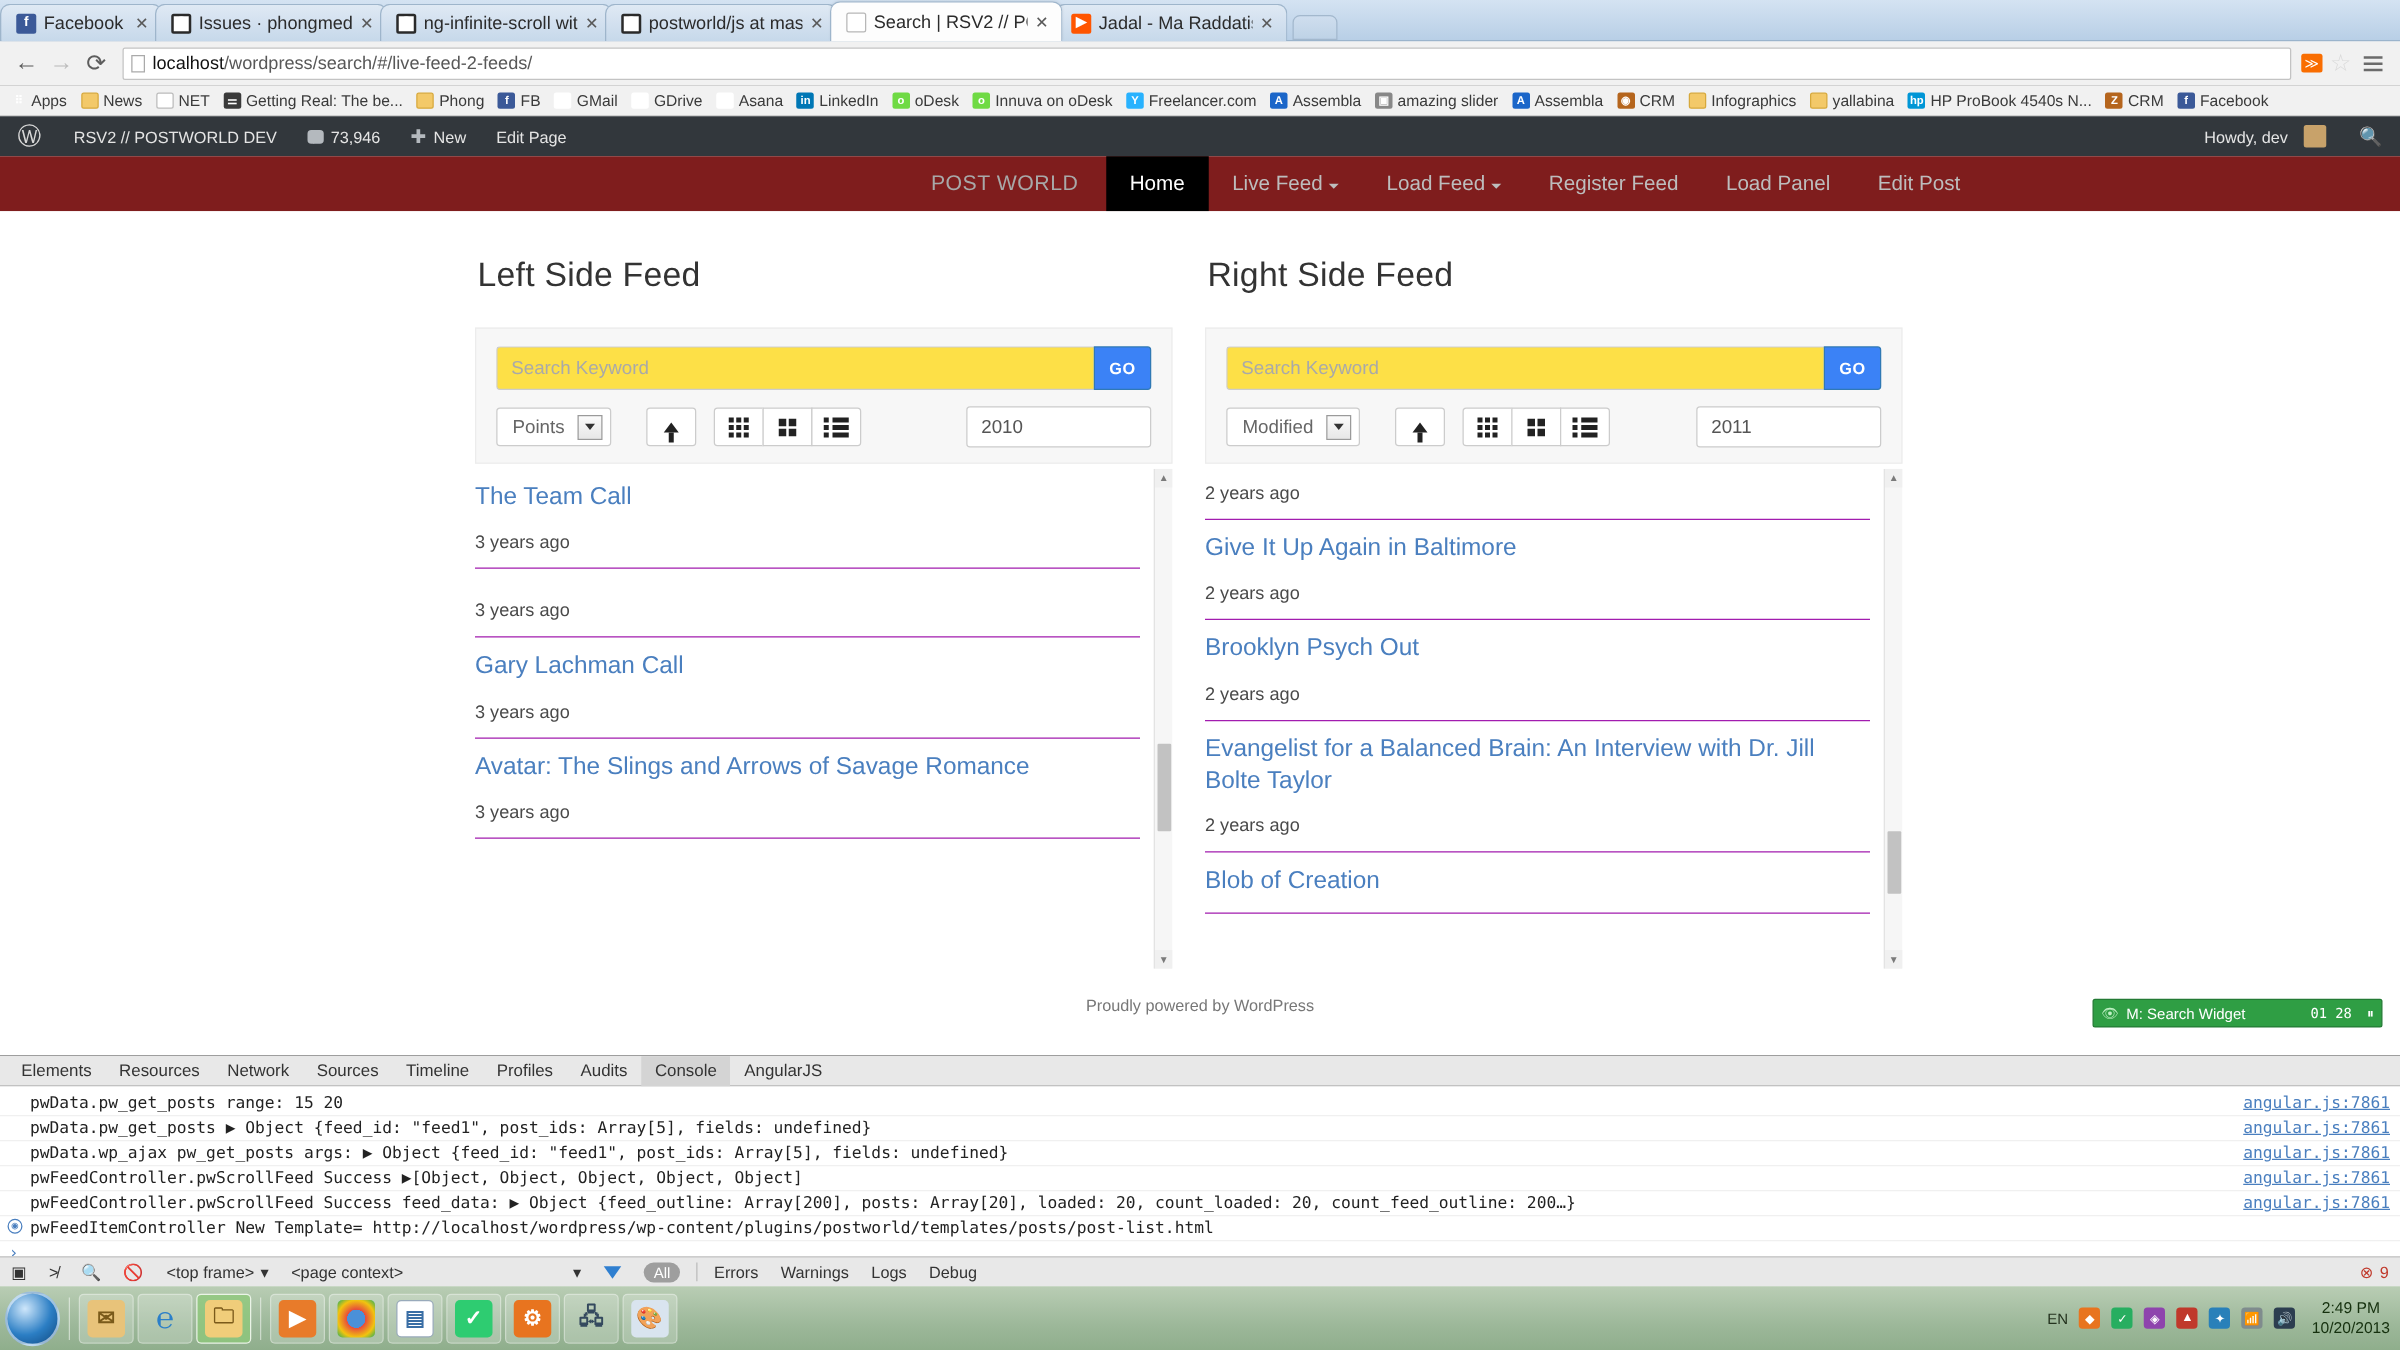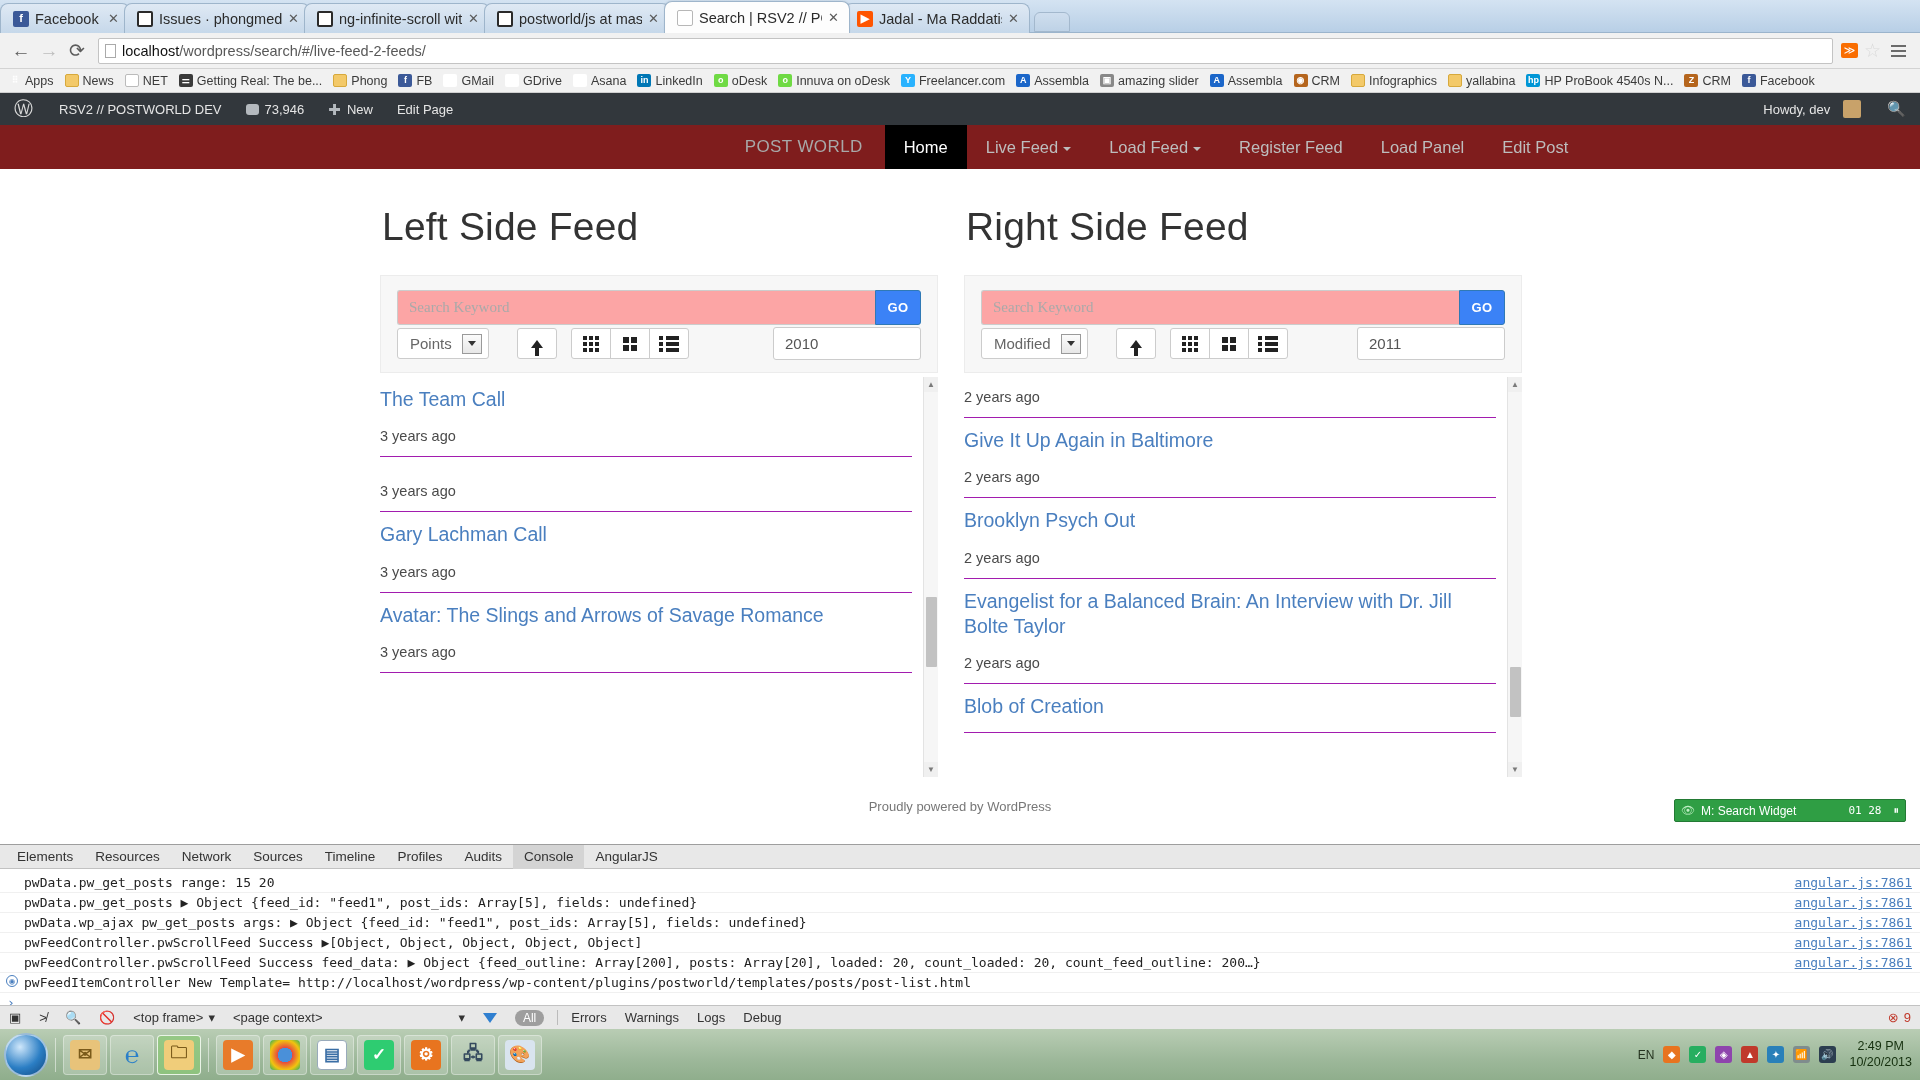--- a/index.html
+++ b/index.html
@@ -124,35 +124,35 @@
   .brand { display:flex; align-items:center; padding:0 22px 0 0; color:#a8a8a8; letter-spacing:.4px; font-size:17px;}
   .navlink { display:flex; align-items:center; padding:0 19px; color:#bdbdbd; gap:5px; }
   .navlink.active { background:#000; color:#fff; }
   .caret { width:0;height:0;border-left:4px solid transparent;border-right:4px solid transparent;
     border-top:4px solid currentColor; display:inline-block; margin-top:3px; }
 
   
   .page { background:#fff; height:728px; position:relative; }
   .feeds { display:flex; padding:36px 0 0 380px; gap:26px; }
   .feedcol { width:558px; }
-  .feedtitle { font-size:39px; color:#333; font-weight:normal; margin:0 0 26px 2px; letter-spacing:.2px;}
+  .feedtitle { font-size:27px; color:#333; font-weight:normal; margin:0 0 26px 2px; letter-spacing:.2px;}
   .panel { background:#f7f7f7; border:1px solid #ececec; padding:14px 16px 12px; }
   .searchrow { display:flex; }
   .searchrow input {
     flex:1; height:35px; border:1px solid #ccc; border-right:none; border-radius:3px 0 0 3px;
-    padding:0 11px; font-size:15px; color:#555; font-family:Liberation Serif, serif;
-    background:#fca5a5; outline:none;
+    padding:0 11px; font-size:15px; color:#555; font-family:Liberation Sans, sans-serif;
+    background:#fde047; outline:none;
   }
   .searchrow input::placeholder { color:#a9a9a9; }
   .gobtn {
     width:46px; height:35px; background:#3b82f6; color:#fff; border:1px solid #3079b5;
     border-radius:0 3px 3px 0; font-size:13px; font-weight:bold; letter-spacing:.5px;
     display:flex;align-items:center;justify-content:center;
   }
-  .ctrlrow { display:flex; align-items:center; margin-top:2px; gap:14px; }
+  .ctrlrow { display:flex; align-items:center; margin-top:13px; gap:14px; }
   .selbox {
     height:31px; background:#fff; border:1px solid #ccc; border-radius:3px;
     display:flex; align-items:center; gap:10px; padding:0 6px 0 12px; font-size:15px; color:#666;
   }
   .selbox .selarrow {
     width:20px;height:20px;border:1px solid #9a9a9a;background:linear-gradient(#fbfbfb,#e7e7e7);
     display:flex;align-items:center;justify-content:center;
   }
   .selarrow i { width:0;height:0;border-left:4px solid transparent;border-right:4px solid transparent;
     border-top:5px solid #333; }

